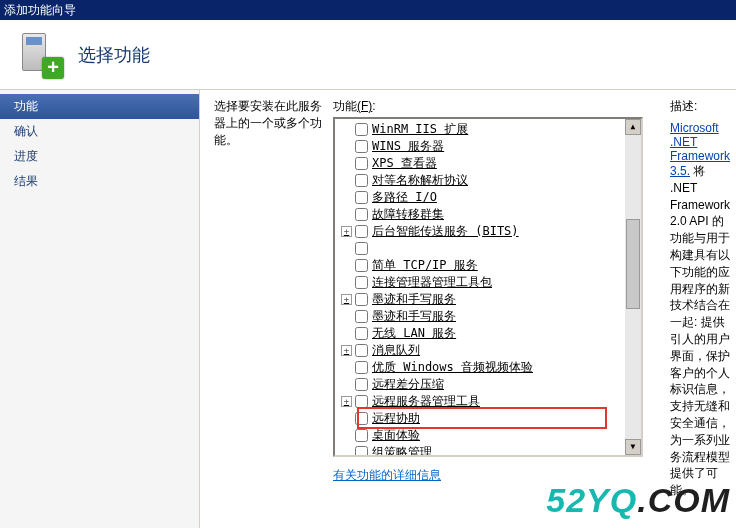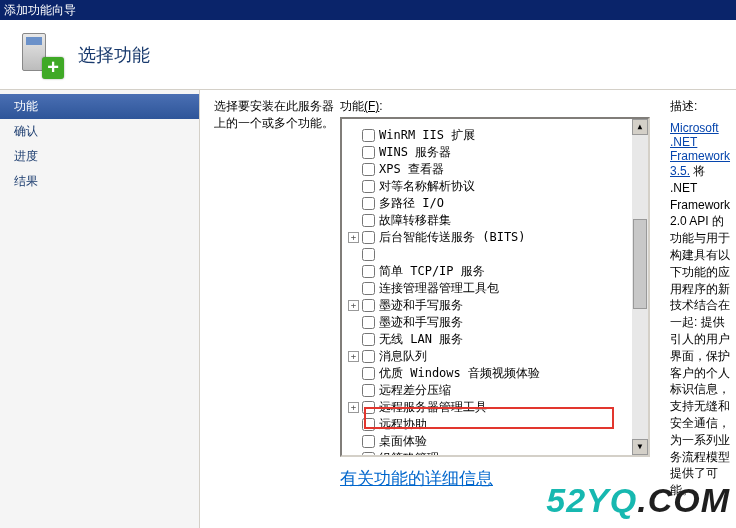--- a/index.html
+++ b/index.html
@@ -10,35 +10,35 @@
     .srv { position:absolute; left: 6px; top: 2px; width: 24px; height: 38px; background: linear-gradient(#e8e8e8,#bcbcbc); border:1px solid #888; border-radius:2px; }
     .srv::before { content:""; position:absolute; left:3px; top:3px; width:16px; height:8px; background:#6b91c9; }
     .plus { position:absolute; right:0; bottom:0; width:22px; height:22px; background:#3fa926; border-radius:3px; color:#fff; font-weight:bold; font-size:20px; line-height:20px; text-align:center; box-shadow: 0 0 2px rgba(0,0,0,.4); }
     .header-title { font-size: 18px; color: #1a3b6e; }
     .body { display: flex; height: 438px; }
     .sidebar { width: 200px; background: #f5f5f5; border-right: 1px solid #d4d0c8; padding-top: 4px; }
     .side-item { padding: 4px 14px; color: #1a3b6e; cursor: pointer; font-size: 12px; }
     .side-item.active { background: linear-gradient(#4a6fb3,#2e5599); color: #fff; }
     .main { flex: 1; display: flex; flex-direction: row; padding: 8px 0 0 14px; }
     .instruction { margin-bottom: 8px; }
-    .columns { display: flex; gap: 20px; flex: 1; min-height: 0; }
+    .columns { display: flex; gap: 27px; flex: 1; min-height: 0; }
     .left-col { width: 310px; display: flex; flex-direction: column; }
     .col-label { margin-bottom: 2px; }
     .col-label .u { text-decoration: underline; }
-    .tree { border: 2px inset #d4d0c8; background: #fff; height: 340px; overflow: auto; padding: 8px 0; font-family: SimSun, monospace; position: relative; }
+    .tree { border: 2px inset #d4d0c8; background: #fff; height: 340px; overflow: auto; padding: 2px 0; font-family: SimSun, monospace; position: relative; text-decoration: underline; }
     .tree-row { display: flex; align-items: center; height: 17px; padding-left: 6px; white-space: nowrap; }
     .exp { width: 11px; height: 11px; border: 1px solid #999; background: #fff; font-size: 9px; line-height: 9px; text-align: center; margin-right: 3px; color:#555; cursor:pointer; }
     .exp-sp { width: 14px; display:inline-block; }
     .cb { width: 13px; height: 13px; margin-right: 4px; }
     .tree-label { font-size: 12px; }
     .highlight { position: absolute; border: 2px solid #e2362e; left: 22px; width: 250px; height: 22px; pointer-events: none; }
     .scrollbar { position:absolute; right:0; top:0; bottom:0; width:16px; background:#e8e8e8; }
     .sb-btn { height:16px; background:#d4d0c8; border:1px solid #999; font-size:8px; text-align:center; line-height:14px; cursor:pointer; }
     .sb-thumb { position:absolute; left:1px; right:1px; top:100px; height:90px; background:#c8c8c8; border:1px solid #999; cursor:pointer; }
-    .details-link { color: #0066cc; text-decoration: underline; cursor: pointer; margin-top: 10px; font-size:17px; }
+    .details-link { color: #0066cc; text-decoration: underline; cursor: pointer; margin-top: 10px; font-size:12px; }
     .right-col { flex: 1; padding-right: 6px; }
     .desc-label { margin-bottom: 6px; }
     .desc-link { color: #0645ad; text-decoration: underline; cursor: pointer; }
     .desc-text { line-height: 1.4; }
     .watermark { position: absolute; right: 6px; bottom: 8px; font-family: Arial, sans-serif; font-weight: 700; font-size: 34px; font-style: italic; letter-spacing: 1px; }
     .wm-teal { color: #17b8b0; }
     .wm-dark { color: #1f1f1f; }
   </style>
 </head>
 <body>

